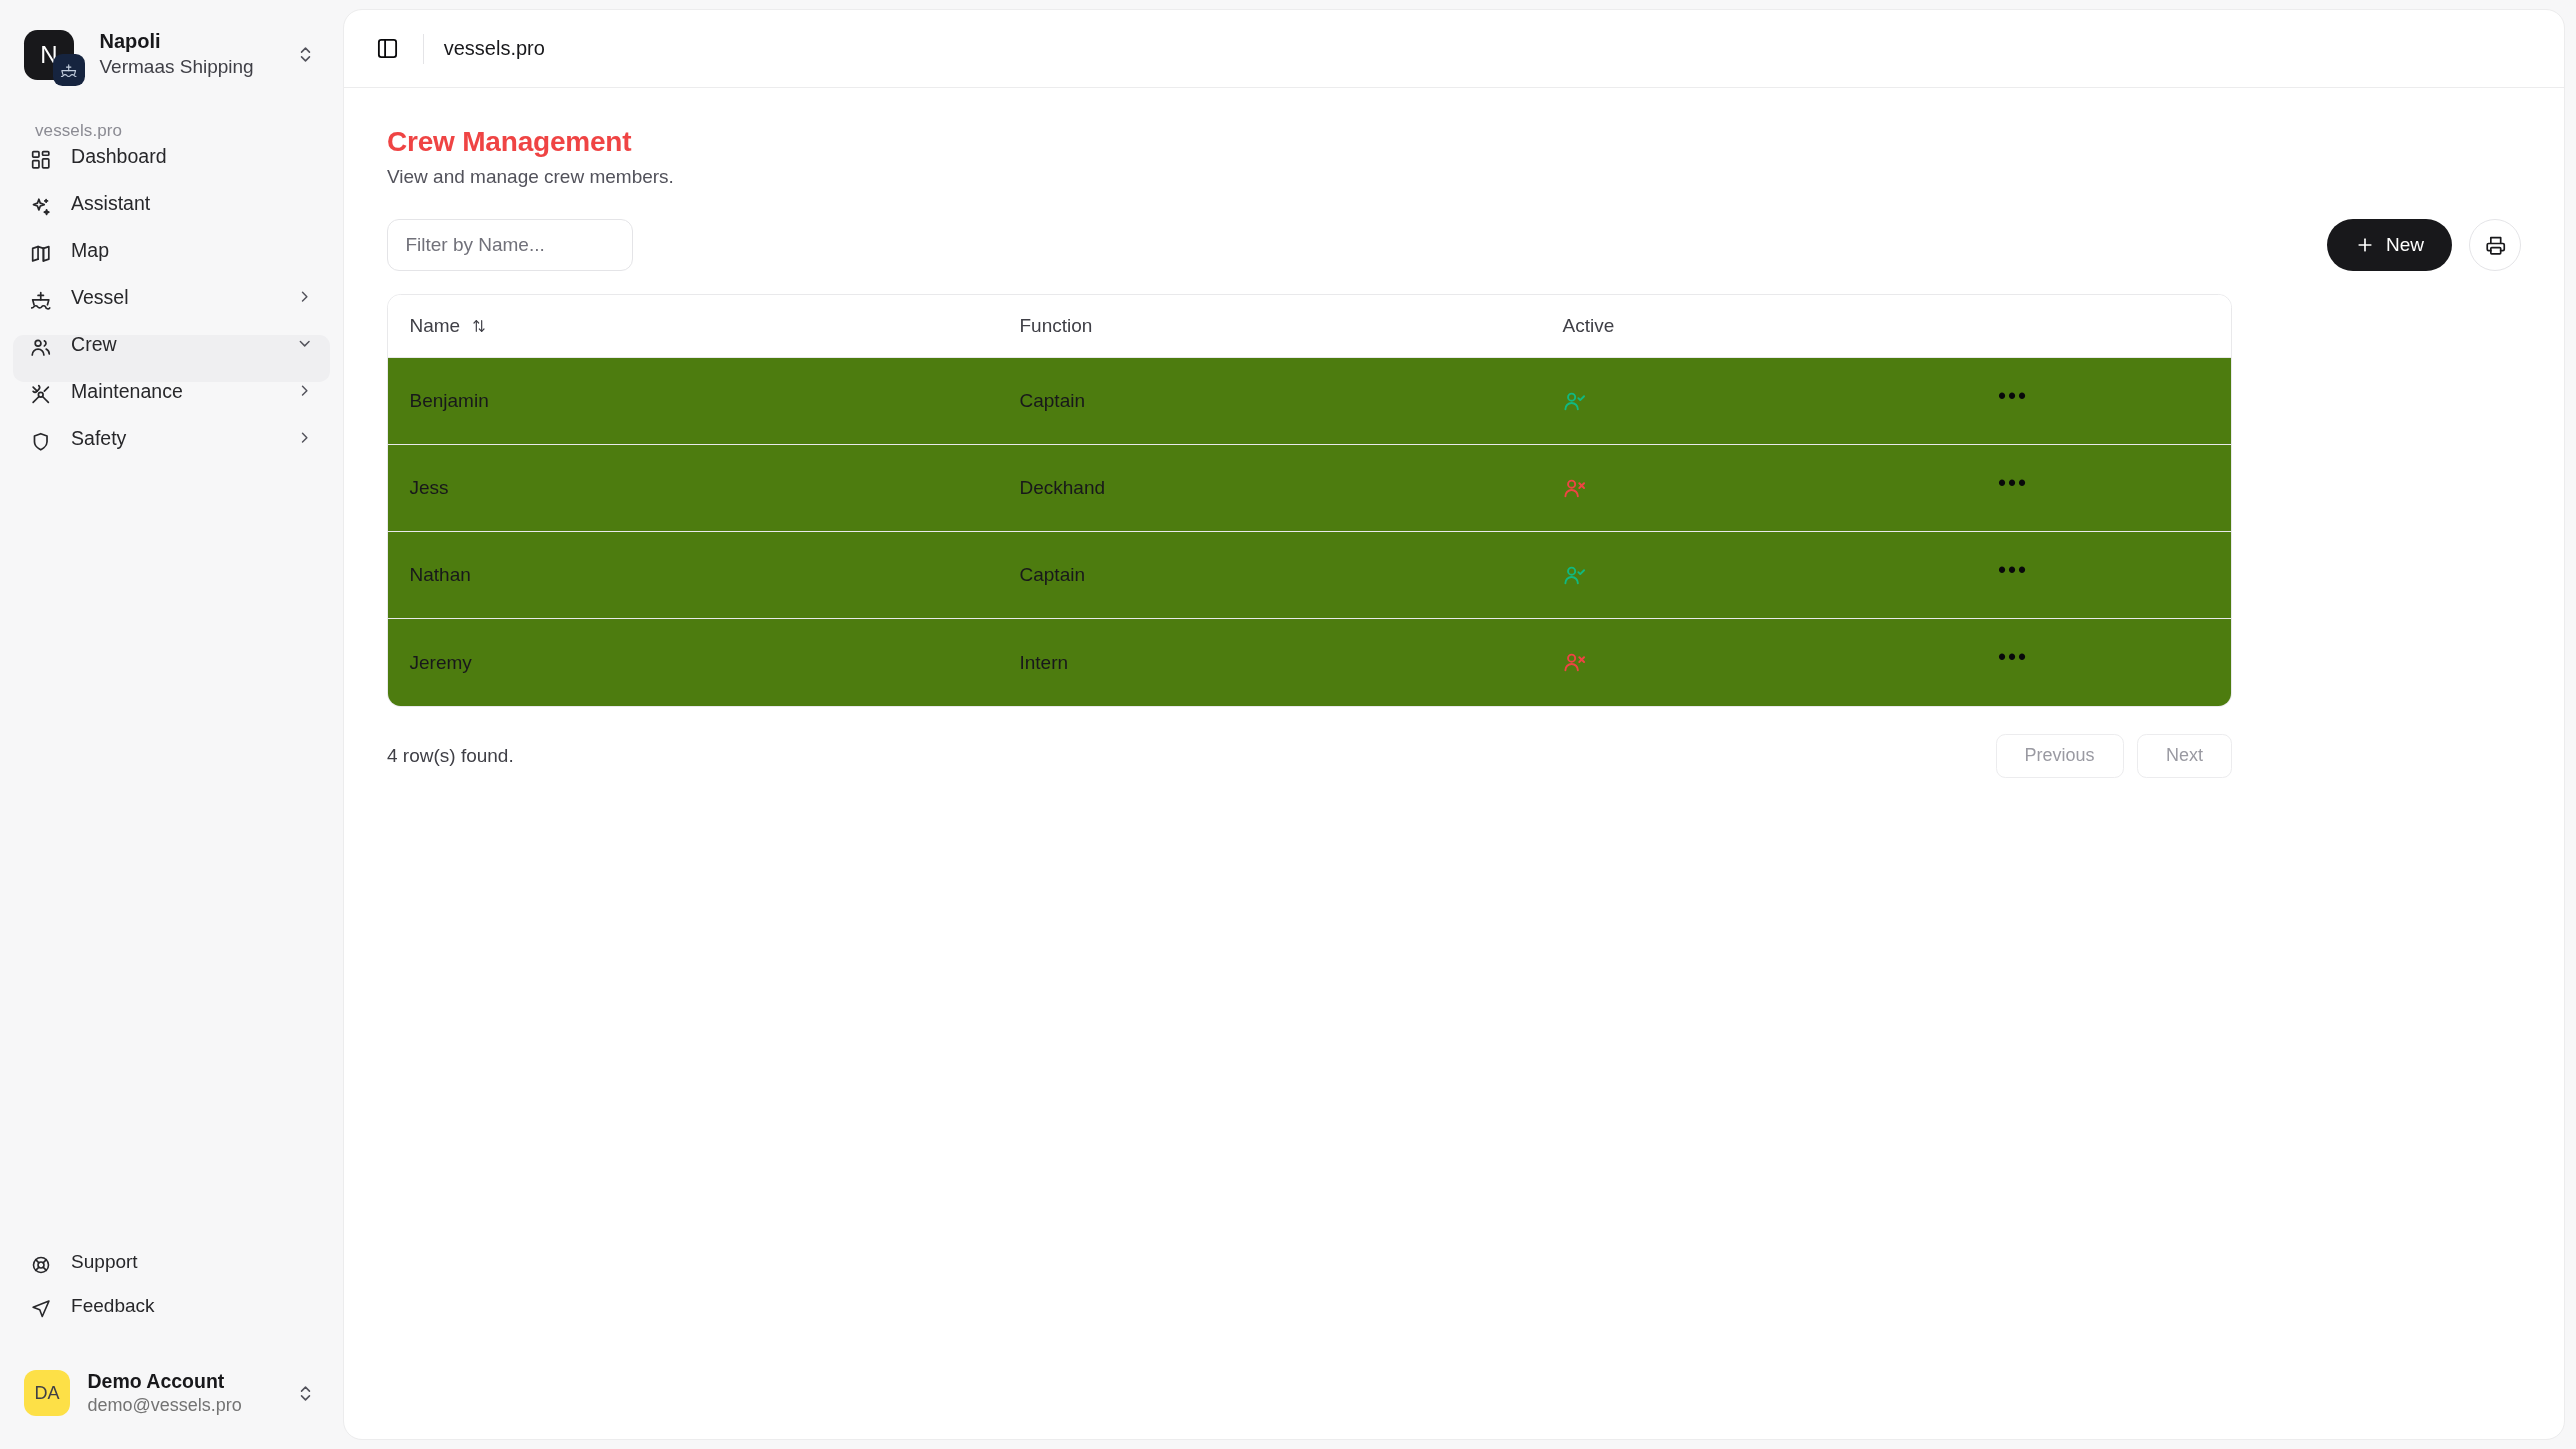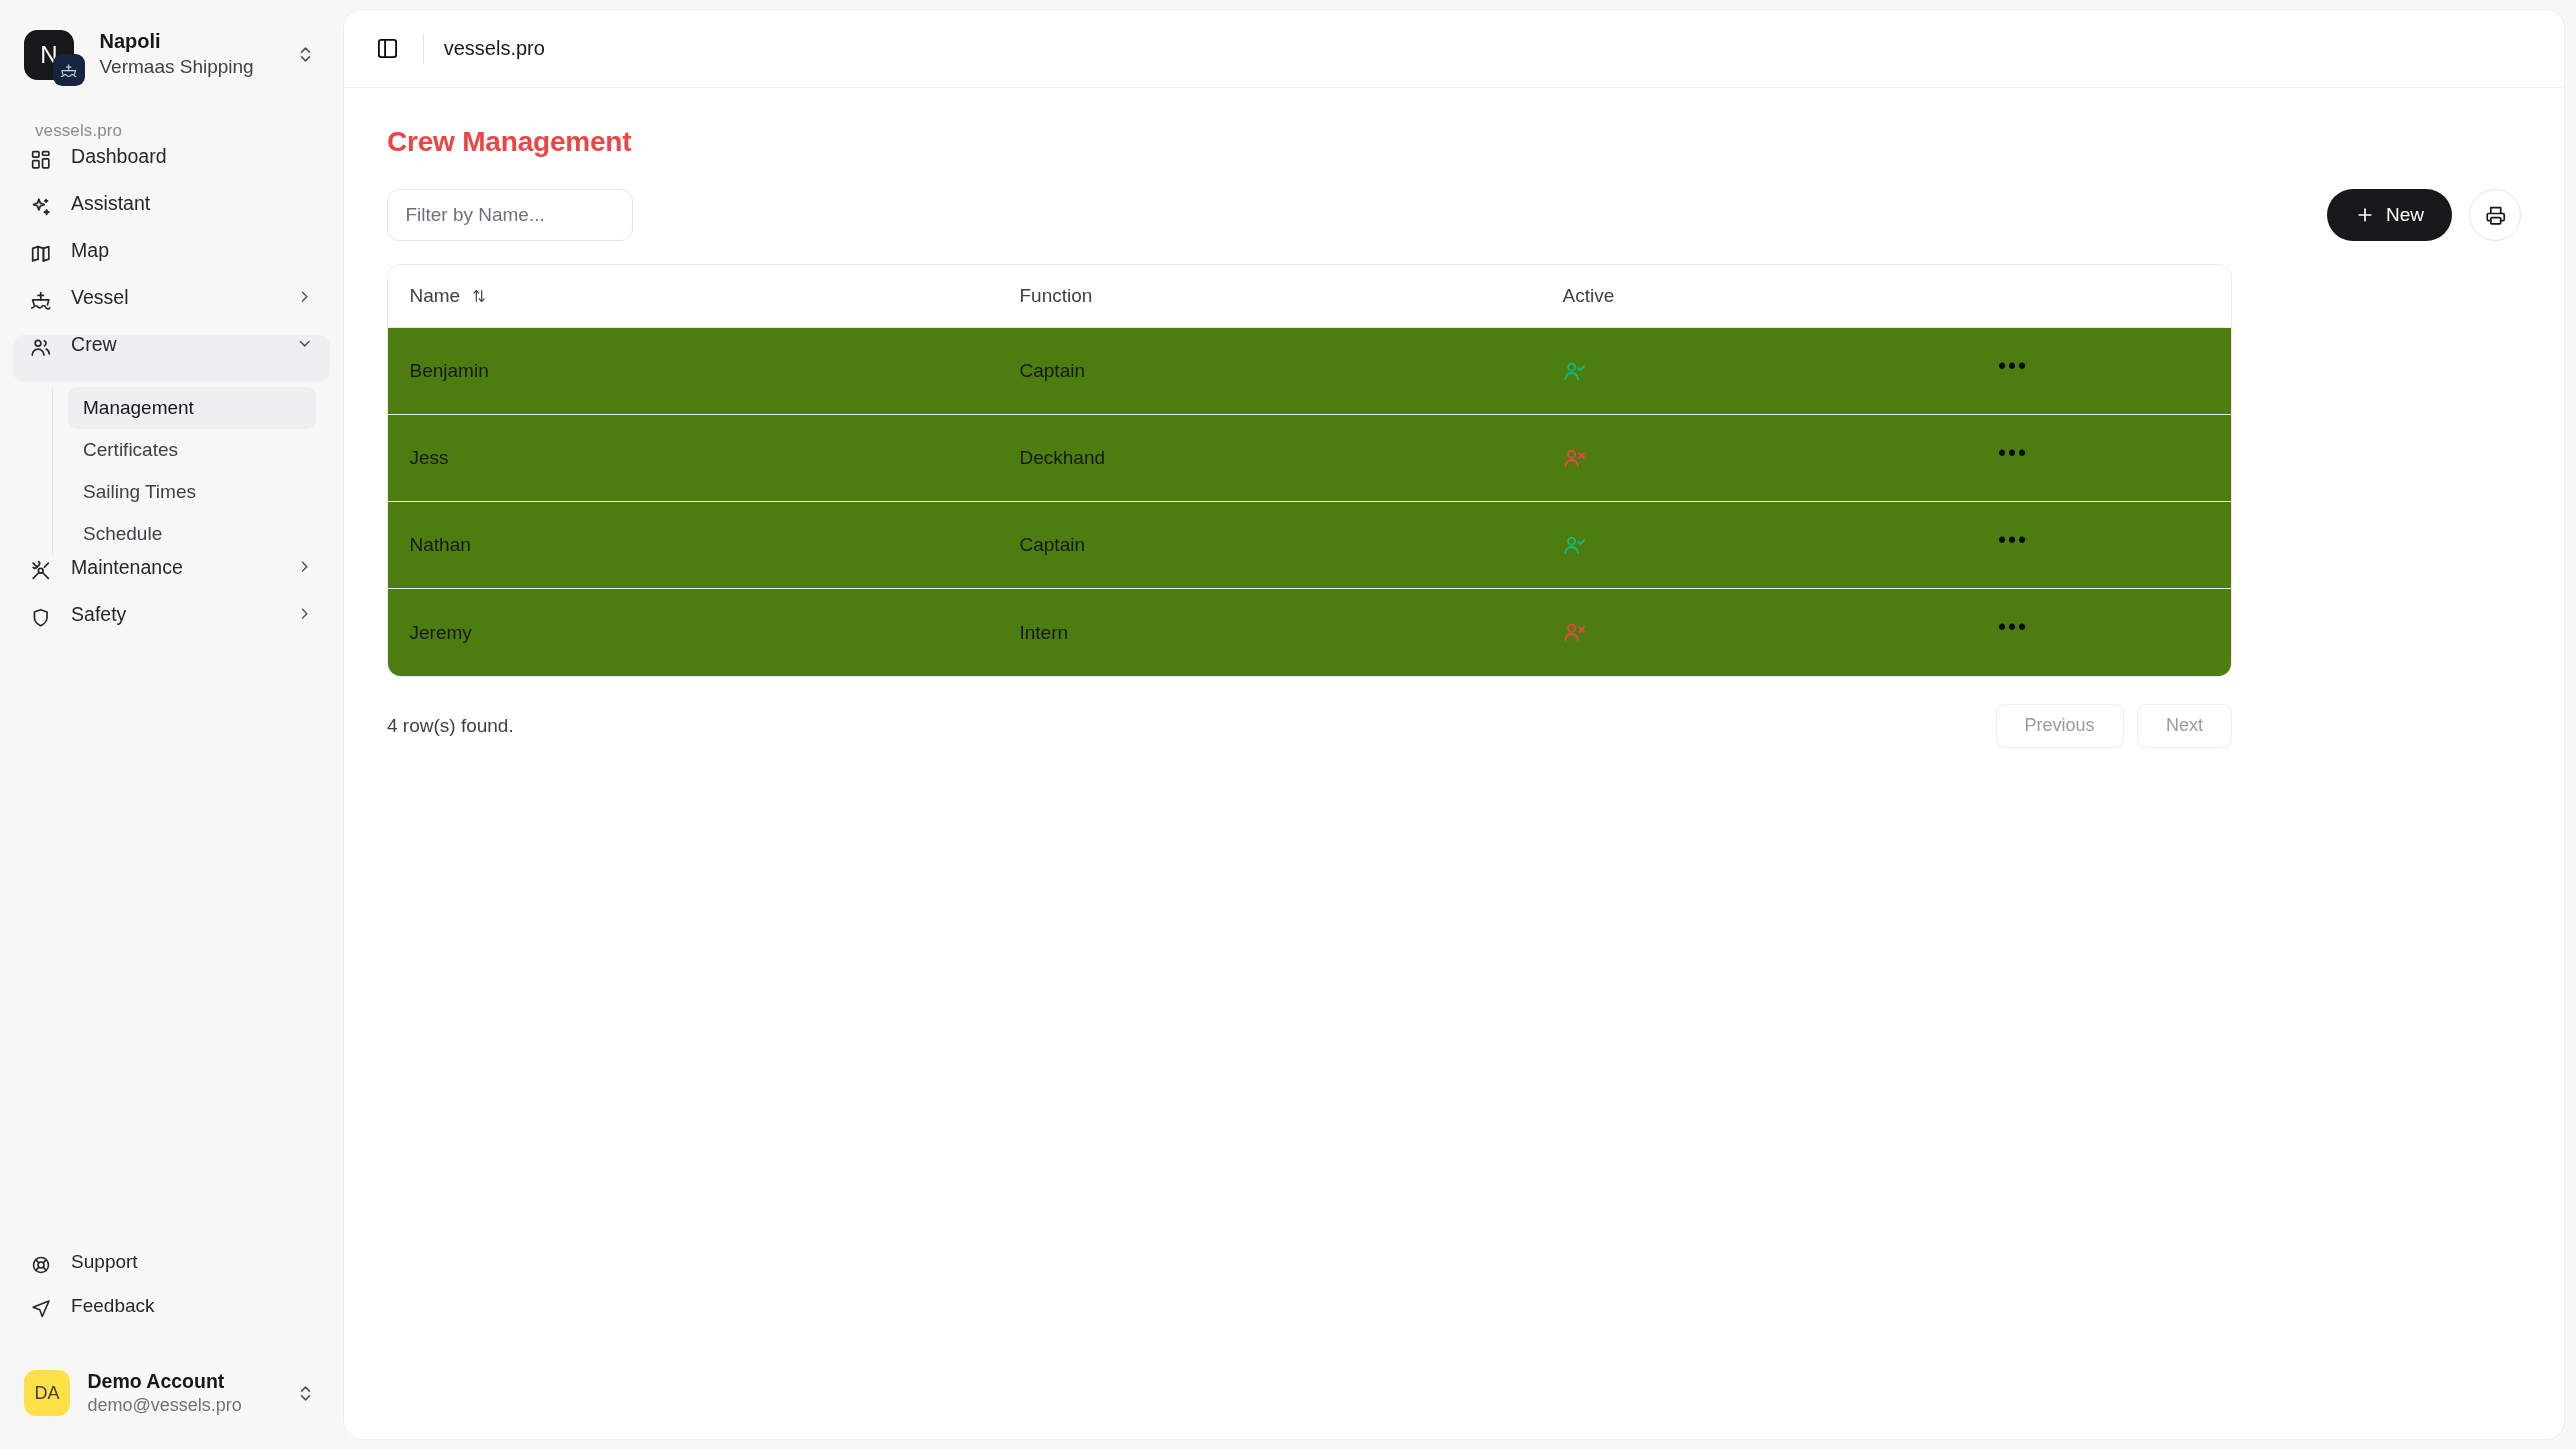--- a/index.html
+++ b/index.html
@@ -323,26 +323,20 @@
           </svg>
         </span>
         <span class="nav-label">Crew</span>
         <span class="nav-chevron">
           <svg width="17.4" height="17.4" viewBox="0 0 24 24" fill="none" stroke="currentColor" stroke-width="2" stroke-linecap="round" stroke-linejoin="round">
               <path d="m6 9 6 6 6-6"></path>
             </svg>
         </span>
       </div>
 
-      <div class="subnav">
-        <div class="subnav-item active">Management</div>
-        <div class="subnav-item">Certificates</div>
-        <div class="subnav-item">Sailing Times</div>
-        <div class="subnav-item">Schedule</div>
-      </div>
 
       <div class="nav-item">
         <span class="nav-icon">
           <svg width="21.5" height="21.5" viewBox="0 0 24 24" fill="none" stroke="currentColor" stroke-width="1.9" stroke-linecap="round" stroke-linejoin="round">
             <path d="M3.5 3.5 8 8"></path>
               <path d="m14.5 14.5 6 6"></path>
               <path d="M20.5 3.5 16 8"></path>
               <path d="m9.5 14.5-6 6"></path>
             <path d="M6.5 3.5a3 3 0 0 1 0 4.2L4.4 9.8a3 3 0 0 1-4.2 0" transform="translate(3.3 -1.6)"></path>
             <circle cx="12" cy="12" r="2.6"></circle>
@@ -423,20 +417,21 @@
             <path d="M9.5 3v18"></path>
         </svg>
       </div>
       <div class="vdiv"></div>
       <div class="topbar-title">vessels.pro</div>
     </div>
 
     <div class="content">
 
       <h1 class="page-title">Crew Management</h1>
+      <div class="page-desc">View and manage crew members.</div>
 
       <div class="toolbar">
         <input class="filter-input" type="text" placeholder="Filter by Name..." style="">
         <div class="toolbar-right">
           <button class="btn-new">
             <span style="display:flex;align-items:center;">
               <svg width="20" height="20" viewBox="0 0 24 24" fill="none" stroke="currentColor" stroke-width="2" stroke-linecap="round" stroke-linejoin="round">
                   <path d="M12 5v14"></path>
                   <path d="M5 12h14"></path>
                 </svg>

